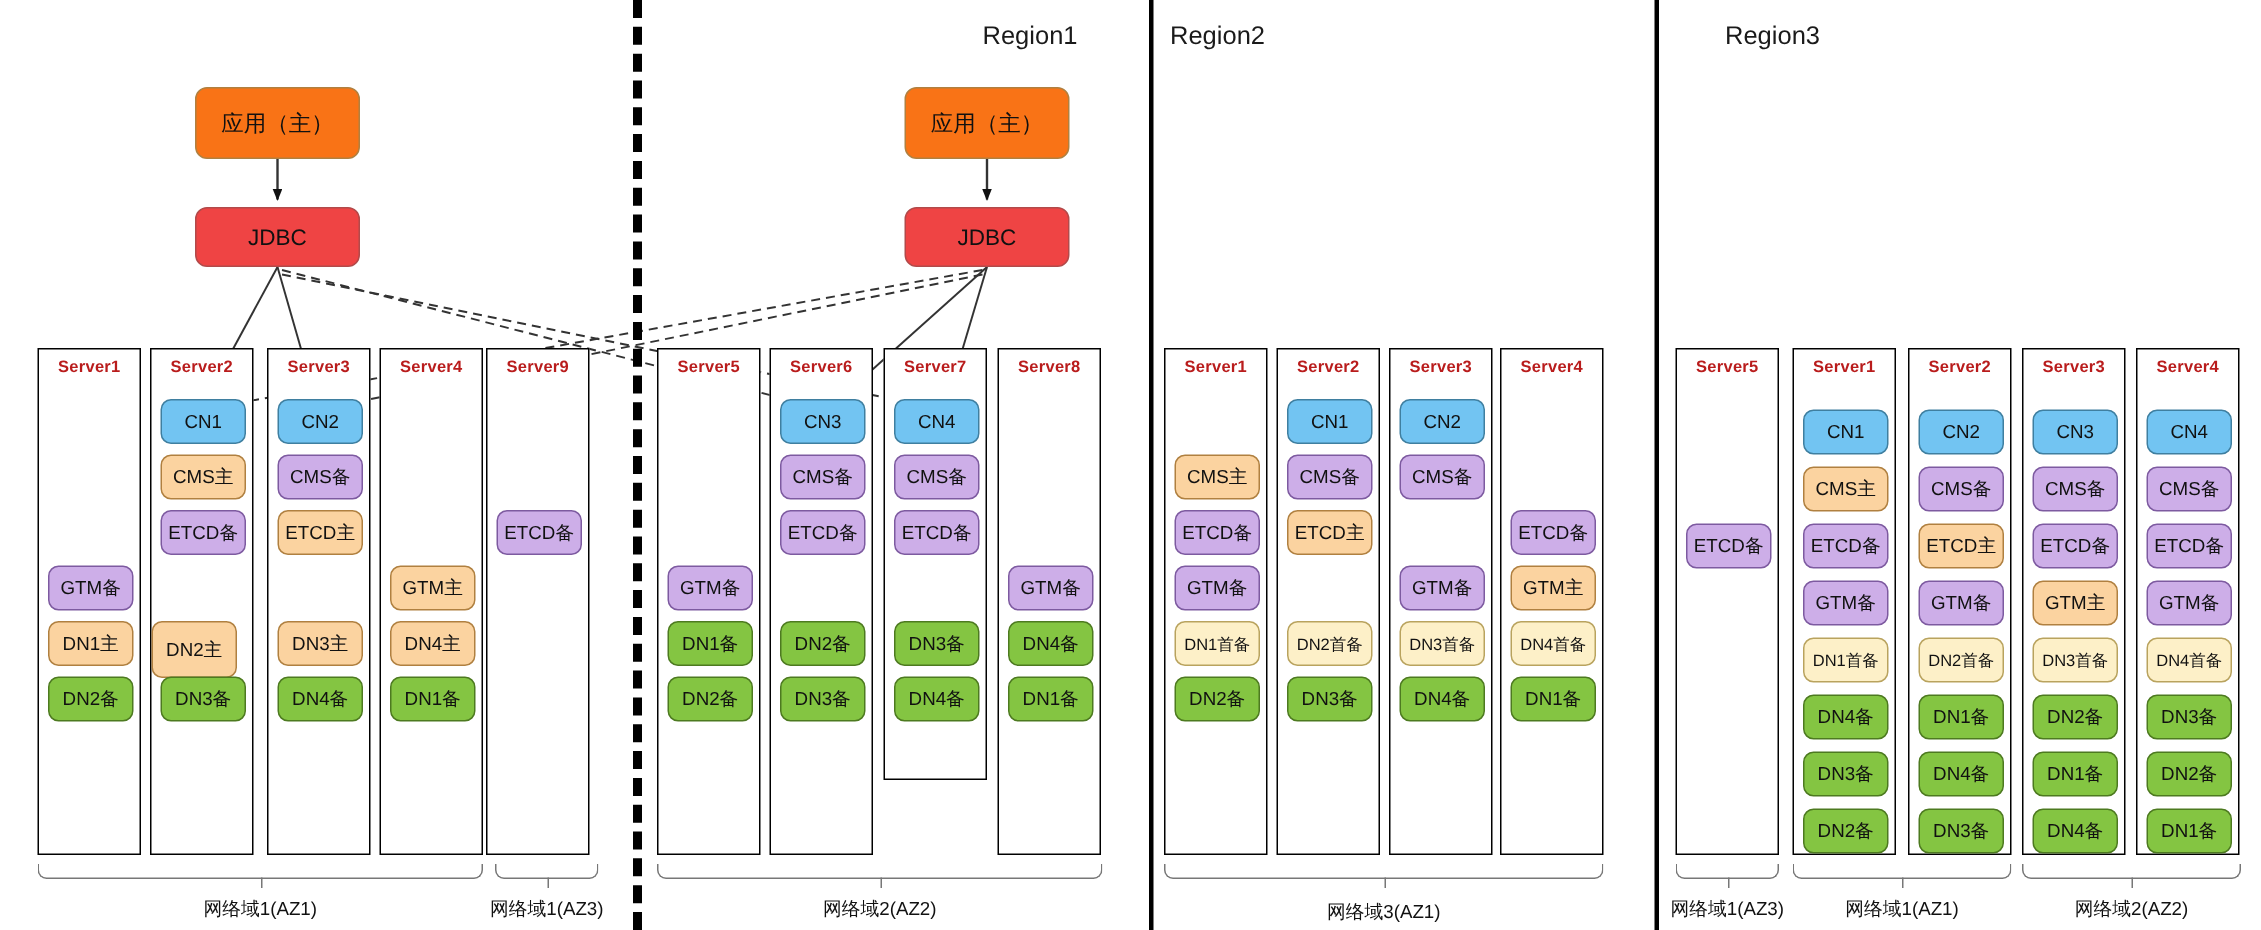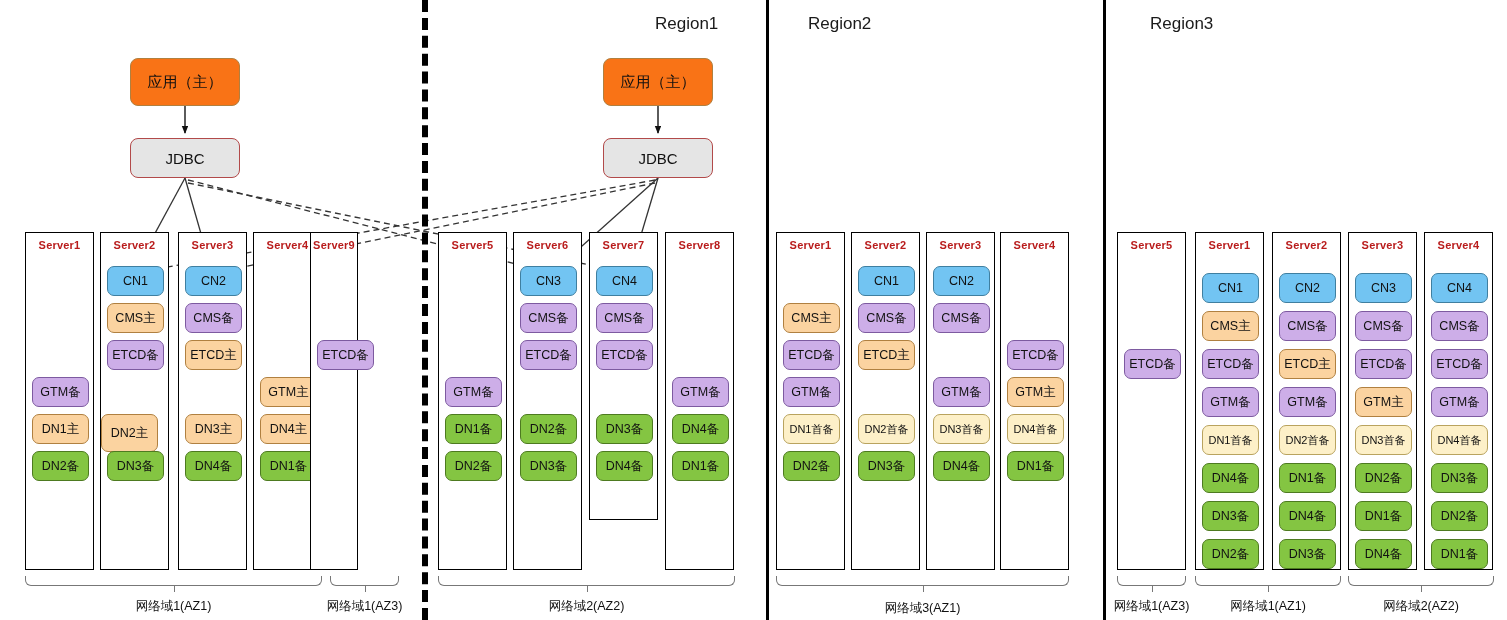--- a/index.html
+++ b/index.html
@@ -14,21 +14,21 @@
   .divider-dashed{position:absolute;top:0;width:0;height:620px;
      border-left:6px dashed #000;}
   .divider-solid{position:absolute;top:0;width:0;height:620px;
      border-left:3px solid #000;}
 
   
   .topbox{position:absolute;border:1px solid #7b5a3a;border-radius:8px;
      display:flex;align-items:center;justify-content:center;
      font-size:15px;color:#111;box-sizing:border-box;}
   .app{background:#f97316;border-color:#b08040;}
-  .jdbc{background:#e5e5e5;border-color:#b24a4a;}
+  .jdbc{background:#ef4444;border-color:#b24a4a;}
 
   
   .server{position:absolute;border:1.6px solid #000;background:#fff;
      box-sizing:border-box;}
   .server-title{position:absolute;width:100%;text-align:center;top:6px;
      font-size:11px;font-weight:bold;color:#b91c1c;letter-spacing:.2px;}
 
   
   .node{position:absolute;border:1.3px solid #6b6b6b;border-radius:7px;
      display:flex;align-items:center;justify-content:center;
@@ -79,21 +79,21 @@
 
     <line x1="658" y1="178" x2="553" y2="272" stroke="#333" stroke-width="1.3" marker-end="url(#ah)"></line>
     <line x1="658" y1="178" x2="630" y2="272" stroke="#333" stroke-width="1.3" marker-end="url(#ah)"></line>
 
     <line x1="655" y1="180" x2="140" y2="272" stroke="#333" stroke-width="1.3" stroke-dasharray="6,4" marker-end="url(#ah)"></line>
     <line x1="655" y1="183" x2="218" y2="272" stroke="#333" stroke-width="1.3" stroke-dasharray="6,4" marker-end="url(#ah)"></line>
   </svg>
 
   <div id="regions-layer">
       <div class="region-title" style="left: 655px; top: 14px;">Region1</div>
-      <div class="region-title" style="left: 808px; top: 14px;">Region2</div>
+      <div class="region-title" style="left: 780px; top: 14px;">Region2</div>
       <div class="region-title" style="left: 1150px; top: 14px;">Region3</div>
     </div>
   <div id="dividers-layer">
       <div class="divider-dashed" style="left: 422px;"></div>
       <div class="divider-solid" style="left: 766px;"></div>
       <div class="divider-solid" style="left: 1103px;"></div>
     </div>
   <div id="topnodes-layer">
       <div class="topbox app" style="left: 130px; top: 58px; width: 110px; height: 48px;">应用（主）</div>
       <div class="topbox jdbc" style="left: 130px; top: 138px; width: 110px; height: 40px;">JDBC</div>
@@ -122,21 +122,21 @@
         <div class="node c-orange" style="left: 6px; width: 57px; height: 30px; top: 107px;">ETCD主</div>
         <div class="node c-orange" style="left: 6px; width: 57px; height: 30px; top: 181px;">DN3主</div>
         <div class="node c-green" style="left: 6px; width: 57px; height: 30px; top: 218px;">DN4备</div>
       </div>
       <div class="server" style="left: 253px; top: 232px; width: 69px; height: 338px;">
         <div class="server-title">Server4</div>
         <div class="node c-orange" style="left: 6px; width: 57px; height: 30px; top: 144px;">GTM主</div>
         <div class="node c-orange" style="left: 6px; width: 57px; height: 30px; top: 181px;">DN4主</div>
         <div class="node c-green" style="left: 6px; width: 57px; height: 30px; top: 218px;">DN1备</div>
       </div>
-      <div class="server" style="left: 310px; top: 232px; width: 48px; height: 338px;">
+      <div class="server" style="left: 324px; top: 232px; width: 69px; height: 338px;">
         <div class="server-title">Server9</div>
         <div class="node c-purple" style="left: 6px; width: 57px; height: 30px; top: 107px;">ETCD备</div>
       </div>
       <div class="server" style="left: 438px; top: 232px; width: 69px; height: 338px;">
         <div class="server-title">Server5</div>
         <div class="node c-purple" style="left: 6px; width: 57px; height: 30px; top: 144px;">GTM备</div>
         <div class="node c-green" style="left: 6px; width: 57px; height: 30px; top: 181px;">DN1备</div>
         <div class="node c-green" style="left: 6px; width: 57px; height: 30px; top: 218px;">DN2备</div>
       </div>
       <div class="server" style="left: 513px; top: 232px; width: 69px; height: 338px;">

